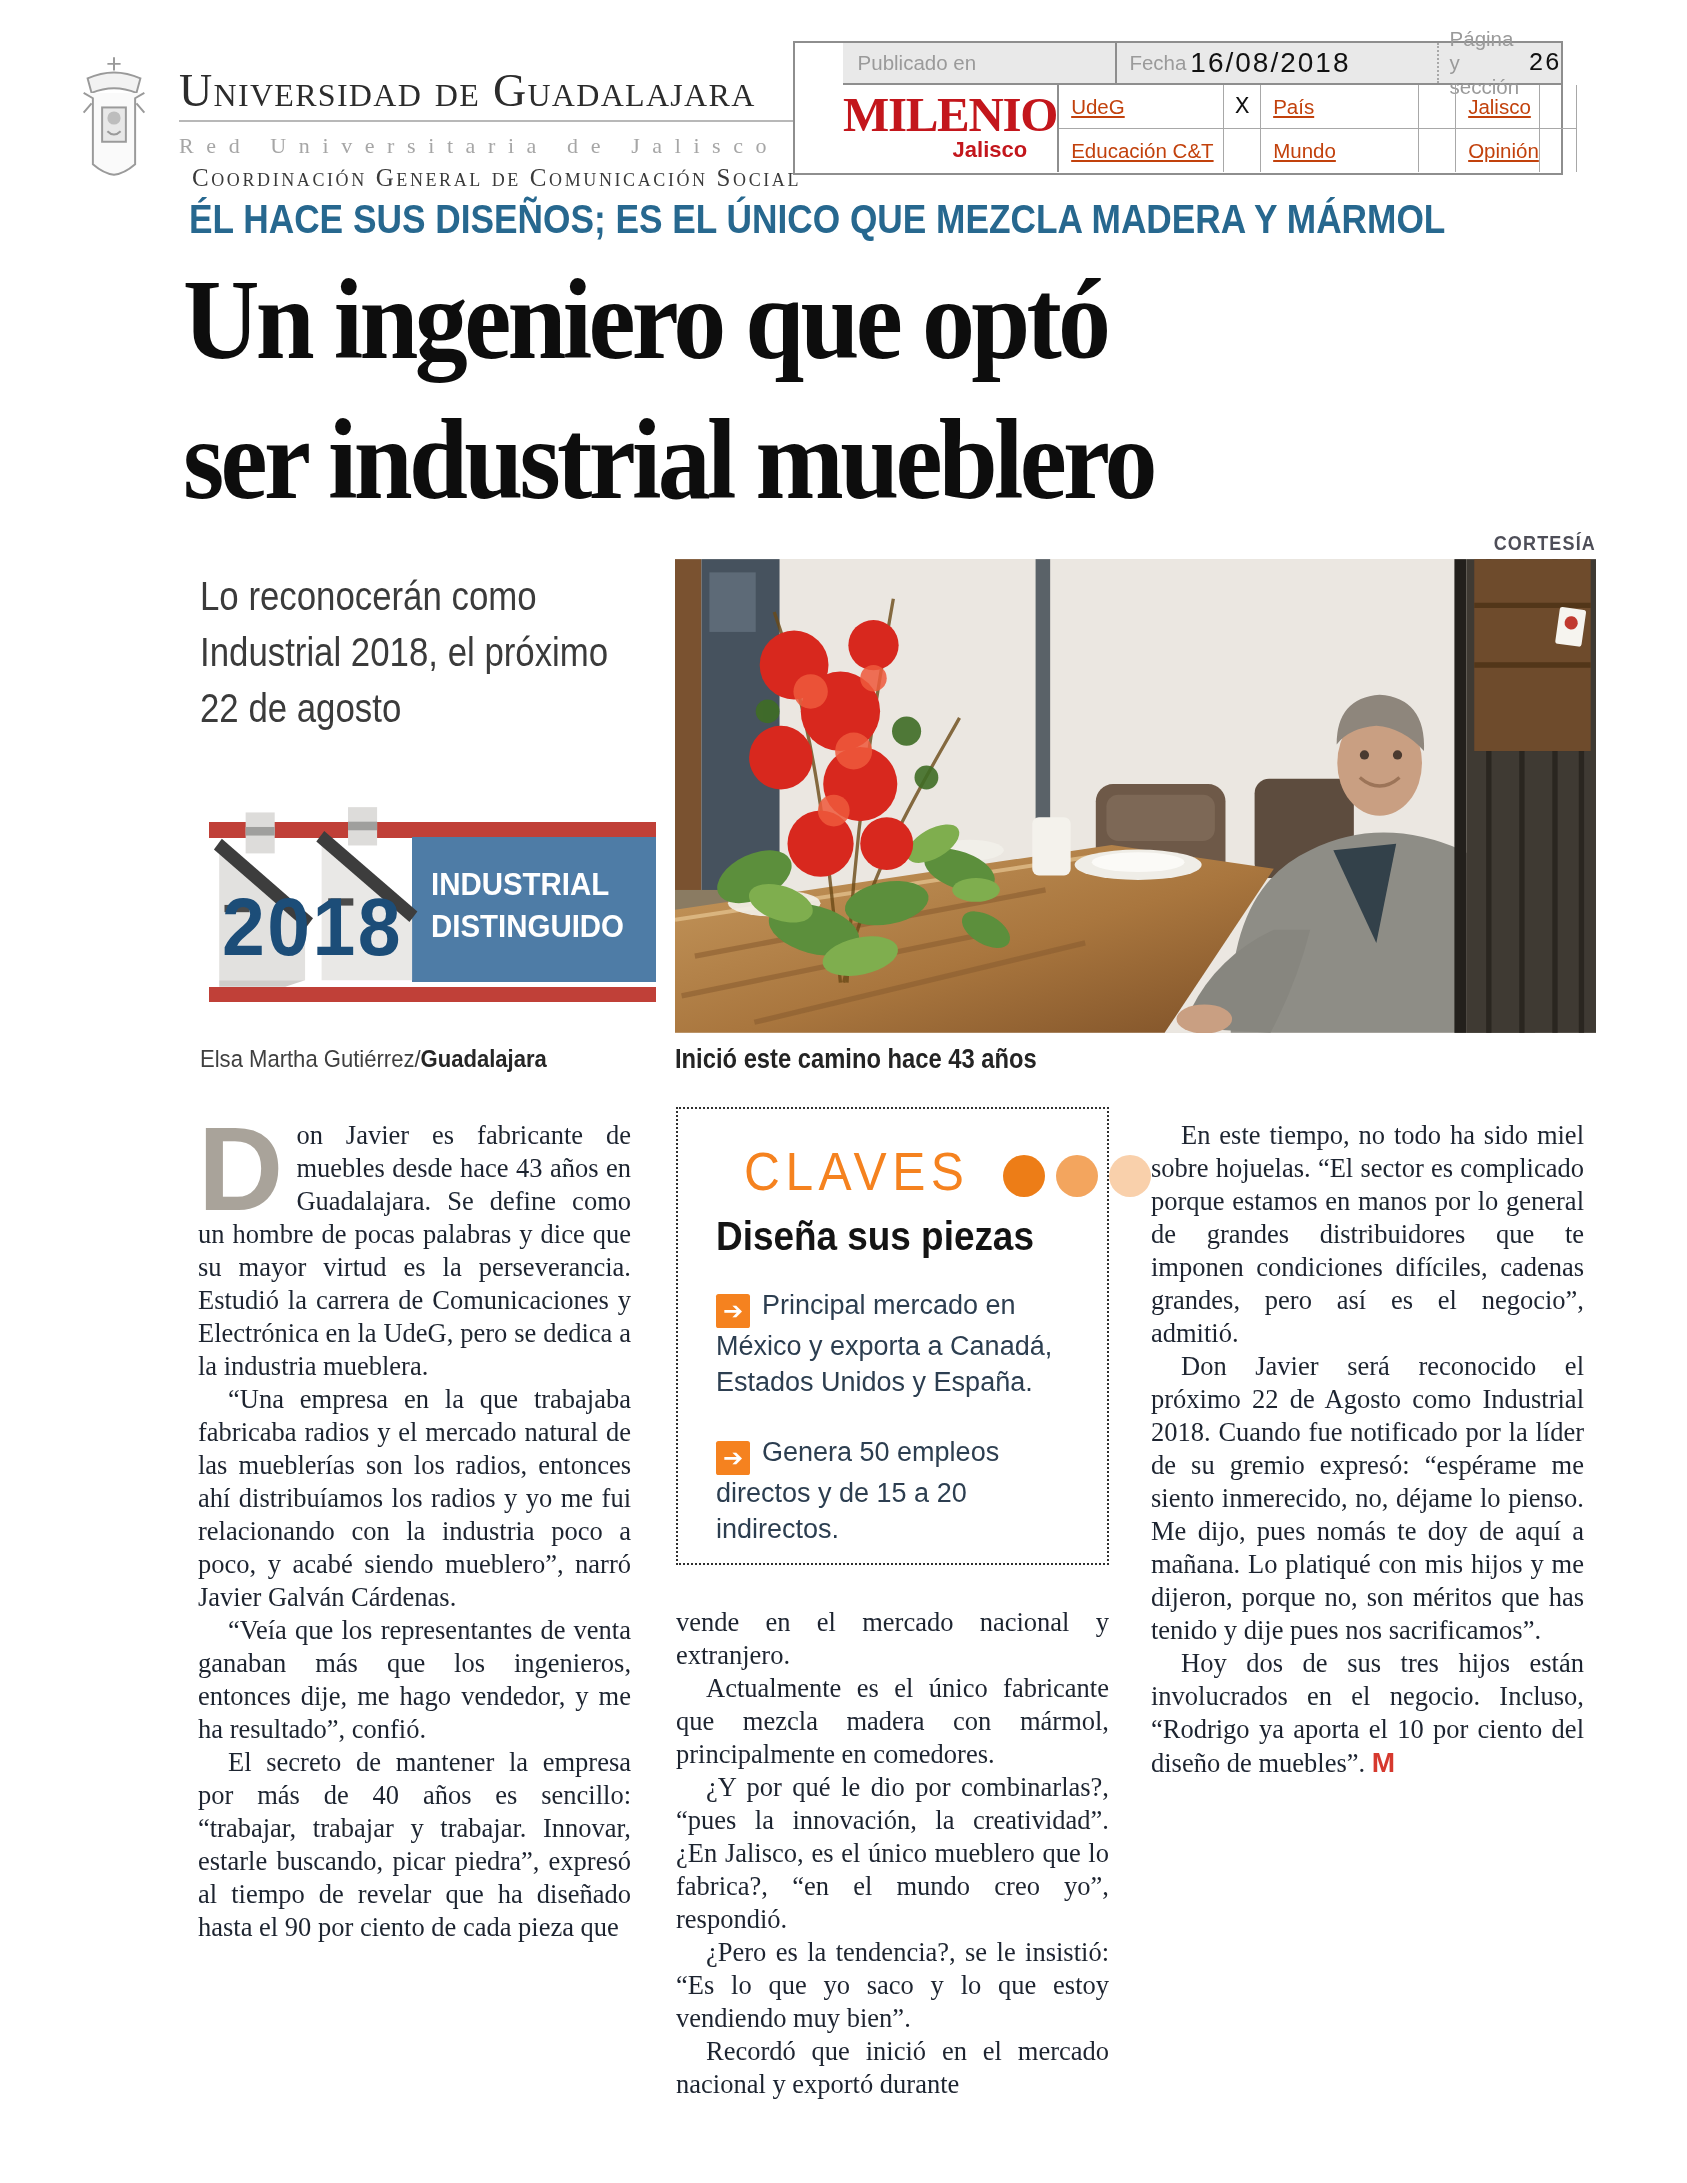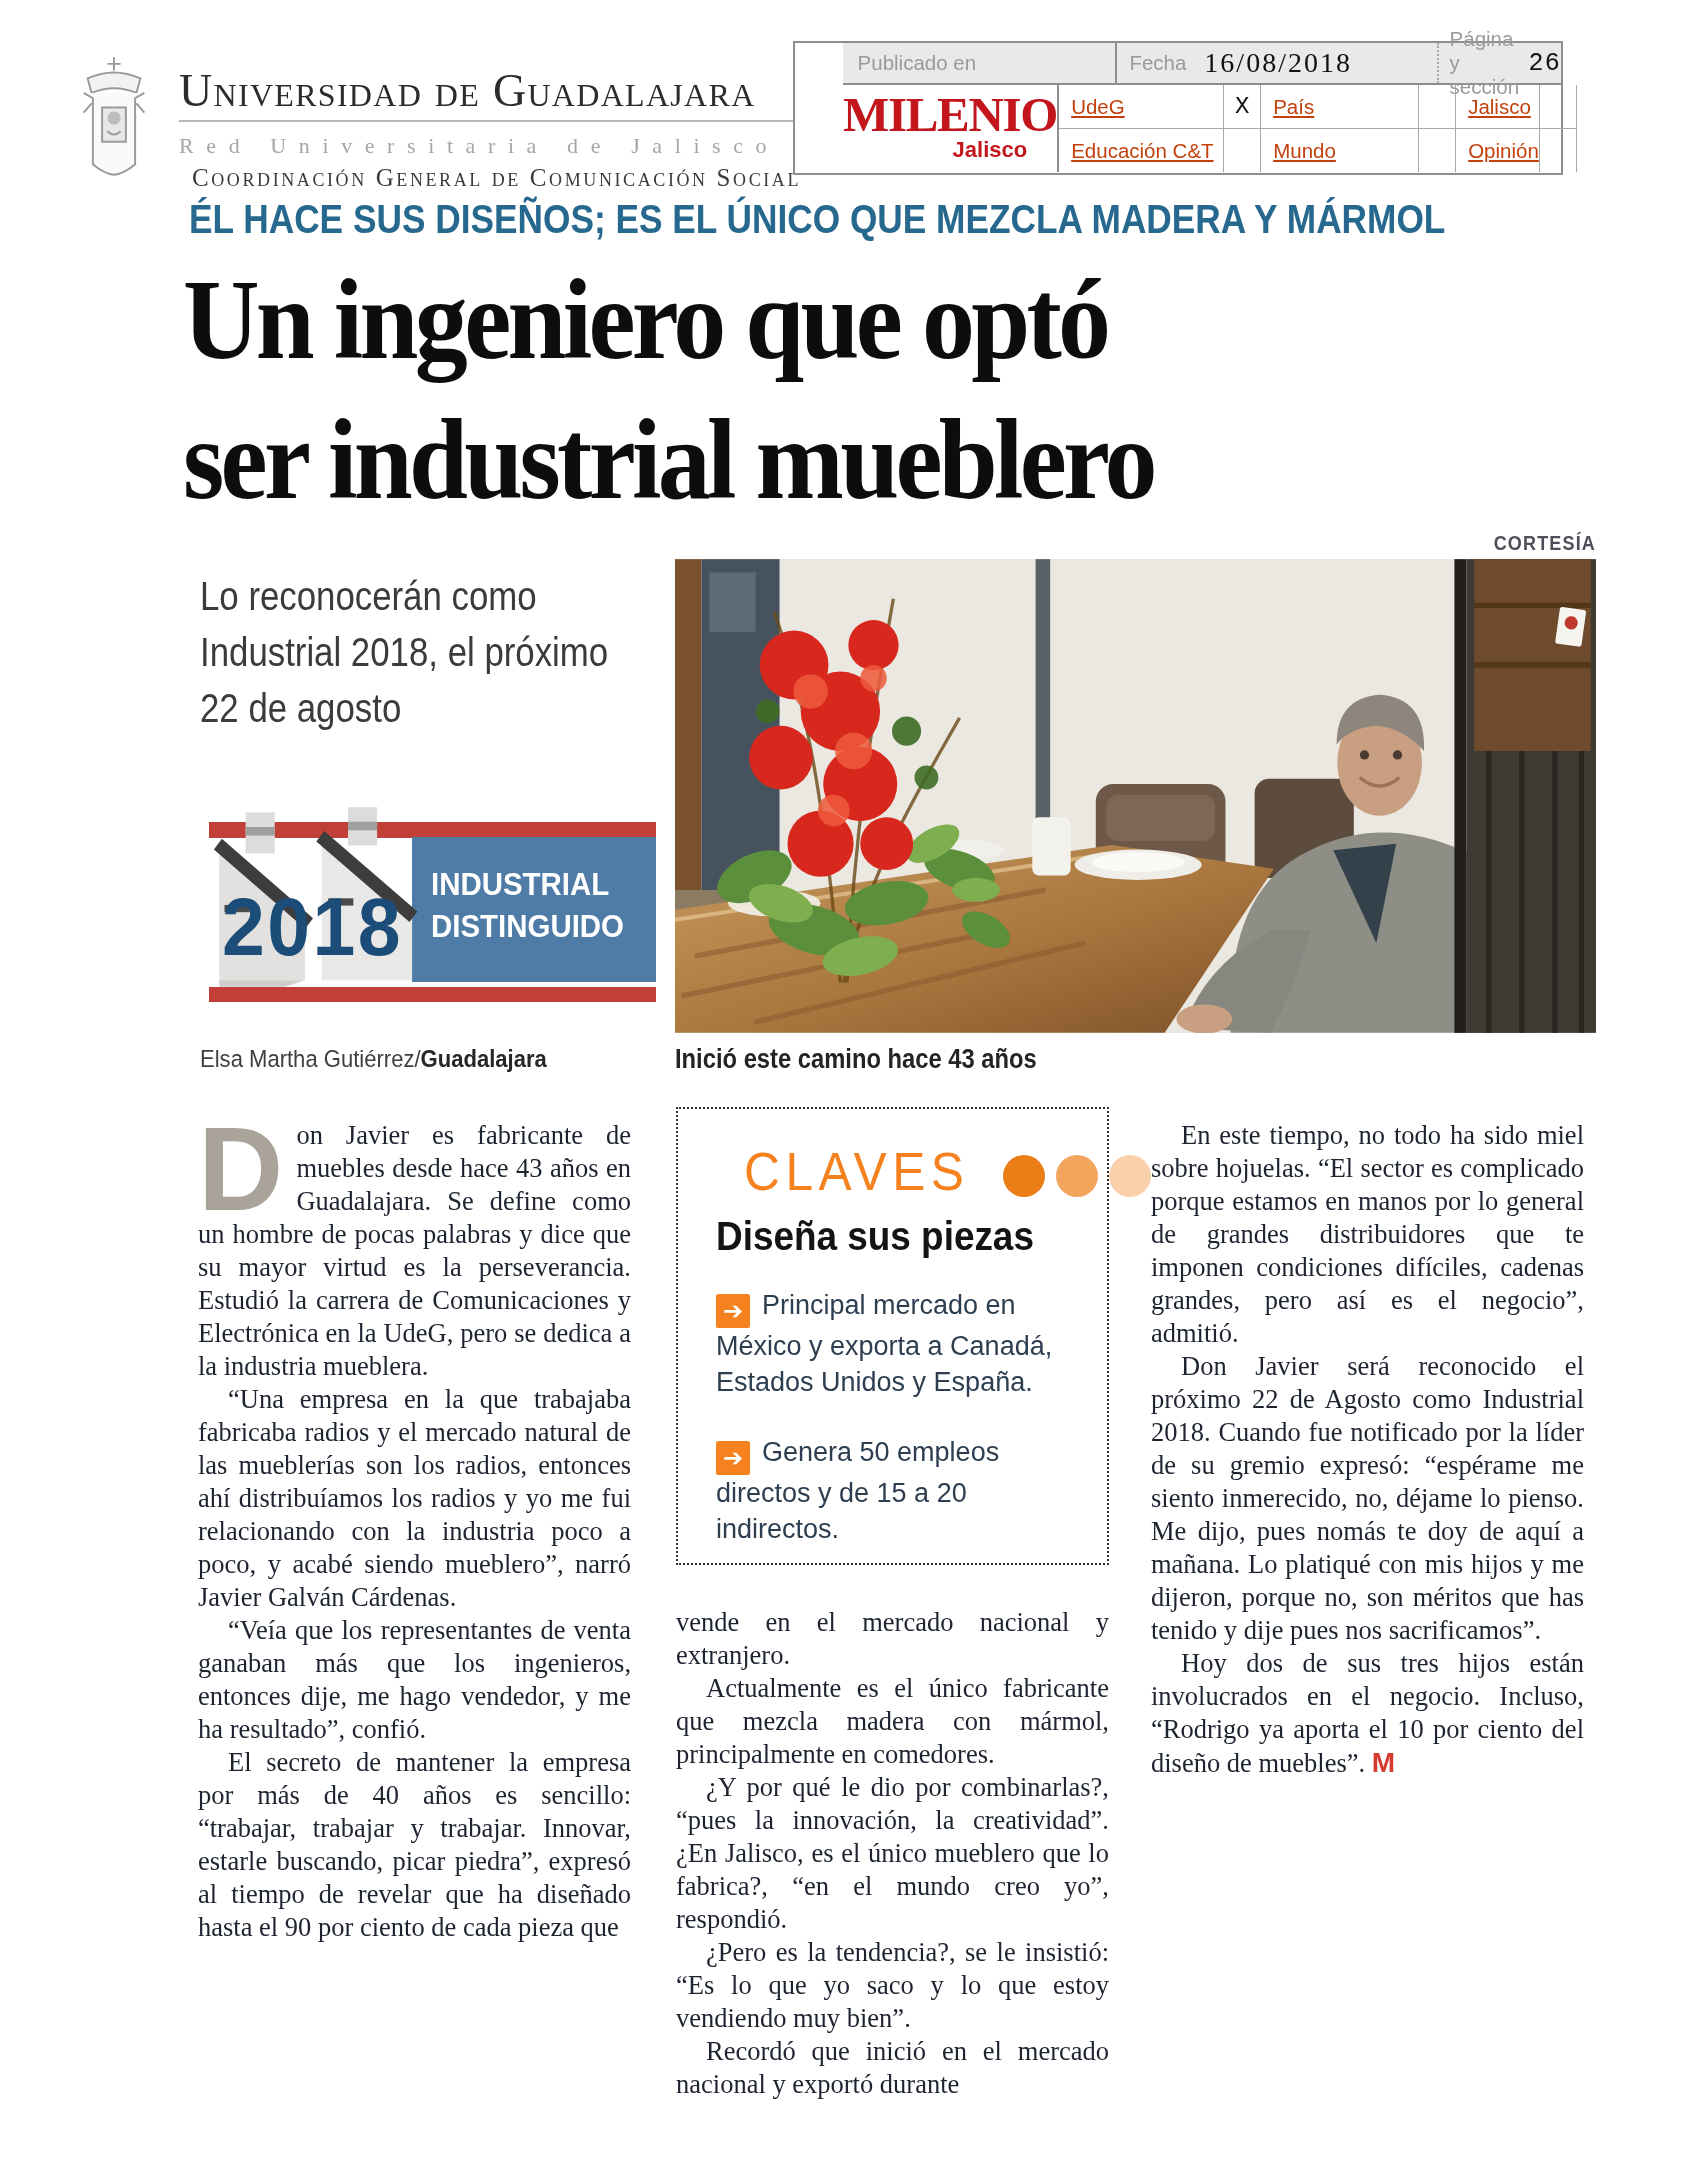--- a/index.html
+++ b/index.html
@@ -18,21 +18,21 @@
 
   
   .pubtable{position:absolute;left:793px;top:41px;width:770px;height:134px;
             border:2px solid #8e8e8e;box-sizing:border-box;background:#fff;
             font-family:"Liberation Sans",sans-serif;padding-left:48px;}
   .pt-row1{display:flex;height:42px;background:#e9e9e9;border-bottom:2px solid #8e8e8e;box-sizing:border-box;}
   .pt-pub{width:299px;border-right:2px solid #8e8e8e;box-sizing:border-box;display:flex;align-items:center;padding-left:14.6px;}
   .pt-fecha{width:349px;display:flex;align-items:center;padding-left:12px;box-sizing:border-box;}
   .pt-pagina{flex:1;border-left:2px dotted #a8a8a8;display:flex;align-items:center;padding-left:10.6px;box-sizing:border-box;}
   .pt-label{color:#9a9a9a;font-size:20.5px;}
-  .pt-dateval{font-family:Liberation Serif, serif;font-size:28px;color:#111;letter-spacing:2px;margin-left:18px;text-align:center;}
+  .pt-dateval{font-family:Liberation Sans, sans-serif;font-size:28px;color:#111;letter-spacing:2px;margin-left:4px;text-align:center;}
   .pt-pageval{font-family:"Liberation Mono",monospace;font-size:25px;color:#111;letter-spacing:1.3px;margin-left:9.3px;text-align:right;}
   .pt-body{display:flex;height:87px;}
   .pt-outlet{width:299px;border-right:2px solid #8e8e8e;box-sizing:border-box;
              display:flex;flex-direction:column;align-items:center;justify-content:center;}
   .milenio{font-family:"Liberation Serif",serif;font-weight:bold;font-size:49px;color:#c3161c;
            letter-spacing:-1.3px;line-height:42px;}
   .milenio-ed{font-family:"Liberation Sans",sans-serif;font-weight:bold;font-size:22px;color:#c3161c;
               align-self:flex-end;margin-right:30px;margin-top:1.3px;}
   .pt-cats{flex:1;display:flex;flex-direction:column;}
   .pt-catrow{display:flex;flex:1;box-sizing:border-box;}

